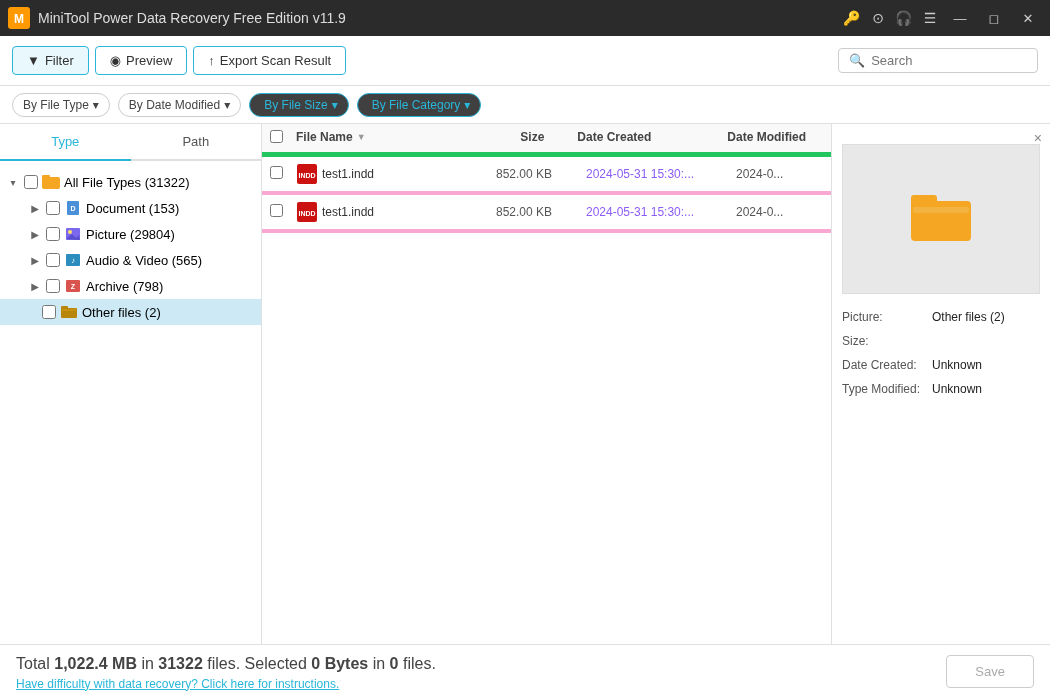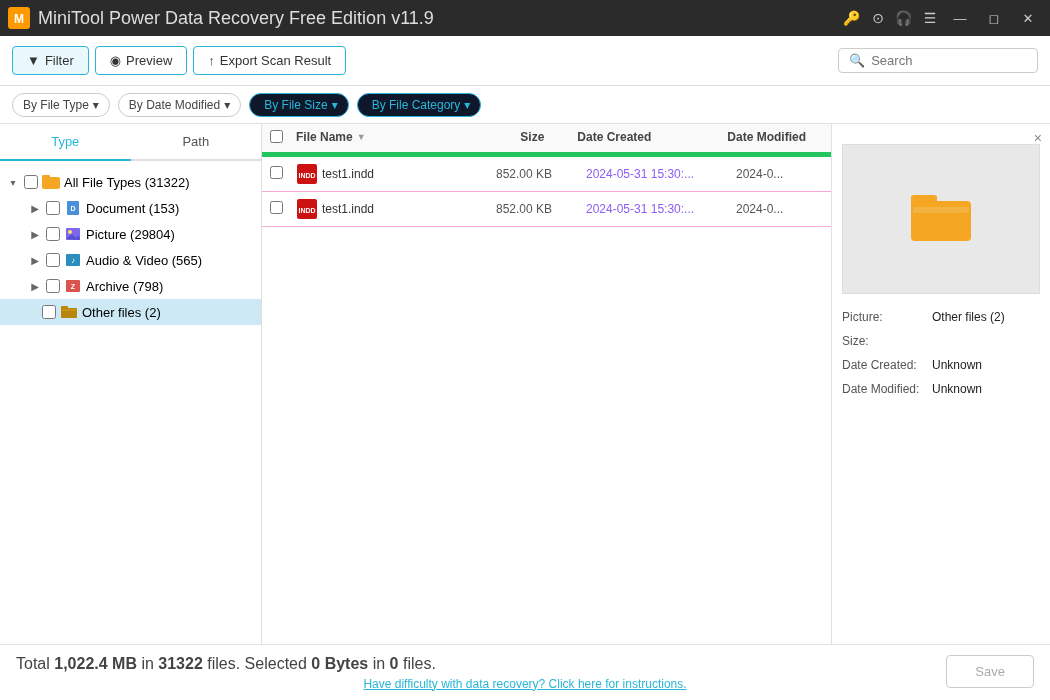--- a/index.html
+++ b/index.html
@@ -1,37 +1,37 @@
 <!DOCTYPE html>
 <html><head>
   <meta charset="utf-8">
   <style>
     * { box-sizing: border-box; margin: 0; padding: 0; }
     body { font-family: 'Segoe UI', Arial, sans-serif; font-size: 13px; background: #f0f0f0; width: 1050px; height: 700px; overflow: hidden; display: flex; flex-direction: column; }
 
     
     .titlebar { background: #2b2b2b; color: #fff; height: 36px; display: flex; align-items: center; padding: 0 8px; user-select: none; }
     .titlebar-logo { width: 22px; height: 22px; margin-right: 8px; }
-    .titlebar-title { flex: 1; font-size: 18px; color: #ddd; }
+    .titlebar-title { flex: 1; font-size: 14px; color: #ddd; }
     .titlebar-icons { display: flex; gap: 6px; align-items: center; }
     .titlebar-icon { width: 20px; height: 20px; cursor: pointer; display: flex; align-items: center; justify-content: center; color: #ccc; font-size: 14px; }
     .win-btn { width: 28px; height: 28px; display: flex; align-items: center; justify-content: center; cursor: pointer; color: #ccc; font-size: 13px; }
 
     
     .toolbar { background: #fff; border-bottom: 1px solid #ddd; height: 50px; display: flex; align-items: center; padding: 0 12px; gap: 6px; }
     .toolbar-btn { display: flex; align-items: center; gap: 5px; padding: 6px 14px; border: 1.5px solid #29b6d9; border-radius: 4px; background: #fff; cursor: pointer; color: #333; font-size: 13px; }
     .toolbar-btn.filter { background: #e8f8fc; }
     .toolbar-spacer { flex: 1; }
     .search-box { display: flex; align-items: center; border: 1px solid #ccc; border-radius: 4px; padding: 4px 10px; width: 200px; background: #fff; }
     .search-box input { border: none; outline: none; font-size: 13px; width: 100%; background: transparent; color: #555; }
 
     
     .filterbar { background: #fff; border-bottom: 1px solid #e0e0e0; height: 38px; display: flex; align-items: center; padding: 0 12px; gap: 8px; }
     .filter-pill { display: flex; align-items: center; gap: 4px; padding: 4px 10px; border: 1px solid #ccc; border-radius: 14px; background: #fff; cursor: pointer; font-size: 12px; color: #444; }
-    .filter-pill.active { border-color: #29b6d9; color: #29b6d9; background: #0f172a; padding-left: 14px; }
+    .filter-pill.active { border-color: #29b6d9; color: #29b6d9; background: #404040; padding-left: 14px; }
 
     
     .main { display: flex; flex: 1; overflow: hidden; background: #fff; }
 
     
     .left-panel { width: 262px; border-right: 1px solid #e0e0e0; display: flex; flex-direction: column; overflow: hidden; }
     .tabs { display: flex; border-bottom: 2px solid #e0e0e0; }
     .tab { flex: 1; text-align: center; padding: 10px 0; font-size: 13px; cursor: pointer; color: #555; }
     .tab.active { color: #29b6d9; border-bottom: 2px solid #29b6d9; margin-bottom: -2px; }
     .tree { overflow-y: auto; flex: 1; padding: 8px 0; }
@@ -45,42 +45,42 @@
     
     .file-panel { flex: 1; display: flex; flex-direction: column; overflow: hidden; border-right: 1px solid #e0e0e0; }
     .file-header { display: flex; align-items: flex-start; background: #f9f9f9; border-bottom: 5px solid #22c55e; padding: 6px 8px; font-weight: 600; font-size: 12px; color: #444; }
     .file-header-check { width: 26px; }
     .col-name { flex: 2; display: flex; align-items: center; gap: 4px; }
     .col-size { width: 90px; text-align: center; }
     .col-created { width: 150px; }
     .col-modified { flex: 1; }
     .sort-icon { font-size: 9px; color: #999; }
     .file-rows { overflow-y: auto; flex: 1; }
-    .file-row { display: flex; align-items: center; padding: 6px 8px; border-bottom: 1px solid #f9a8d4; cursor: pointer; font-size: 12px; }
+    .file-row { display: flex; align-items: center; padding: 6px 8px; border-bottom: 4px solid #f9a8d4; cursor: pointer; font-size: 12px; }
     .file-row-check { width: 26px; }
     .file-row-icon { width: 22px; height: 22px; display: flex; align-items: center; justify-content: center; margin-right: 4px; }
     .file-row-name { flex: 2; color: #333; }
     .file-row-size { width: 90px; text-align: left; color: #555; }
     .file-row-created { width: 150px; color: #8b5cf6; }
     .file-row-modified { flex: 1; color: #555; }
 
     
     .preview-panel { width: 218px; display: flex; flex-direction: column; padding: 10px; position: relative; }
     .preview-close { position: absolute; top: 6px; right: 8px; cursor: pointer; font-size: 14px; color: #888; }
     .preview-image { width: 100%; height: 150px; background: #e8e8e8; display: flex; align-items: center; justify-content: center; margin-top: 10px; border: 1px solid #ddd; }
     .preview-details { margin-top: 16px; font-size: 12px; }
     .detail-row { display: flex; margin-bottom: 10px; }
     .detail-label { color: #555; width: 90px; flex-shrink: 0; }
     .detail-value { color: #222; font-weight: 500; }
 
     
     .statusbar { background: #fff; border-top: 1px solid #e0e0e0; height: 56px; display: flex; flex-direction: column; justify-content: center; padding: 0 16px; }
     .status-text { font-size: 16px; color: #444; }
     .status-text b { font-weight: 700; }
-    .status-link { font-size: 12px; color: #29b6d9; cursor: pointer; text-decoration: underline; margin-top: 4px; display: inline-block; text-align: center; }
+    .status-link { font-size: 12px; color: #29b6d9; cursor: pointer; text-decoration: underline; margin-top: 4px; display: inline-block; }
     .status-actions { position: absolute; right: 16px; bottom: 12px; display: flex; gap: 10px; }
     .btn-home, .btn-save { padding: 8px 28px; border-radius: 4px; border: 1px solid #ccc; background: #fff; font-size: 13px; cursor: pointer; color: #333; }
     .btn-save { color: #aaa; cursor: not-allowed; }
   </style>
 </head>
 <body>
 
 <div class="titlebar">
   <div class="titlebar-logo">
     <svg width="22" height="22" viewBox="0 0 22 22">
@@ -286,21 +286,21 @@
       </div>
       <div class="detail-row">
         <span class="detail-label">Size:</span>
         <span class="detail-value"></span>
       </div>
       <div class="detail-row">
         <span class="detail-label">Date Created:</span>
         <span class="detail-value">Unknown</span>
       </div>
       <div class="detail-row">
-        <span class="detail-label">Date Modified:</span>
+        <span class="detail-label">Type Modified:</span>
         <span class="detail-value">Unknown</span>
       </div>
     </div>
   </div>
 </div>
 
 <div class="statusbar" style="position:relative;">
   <div class="status-text">
     <span>Total </span><b>1,022.4 MB</b><span> in </span><b>31322</b><span> files.</span><span>  Selected </span><b>0 Bytes</b><span> in </span><b>0</b><span> files.</span>
   </div>

